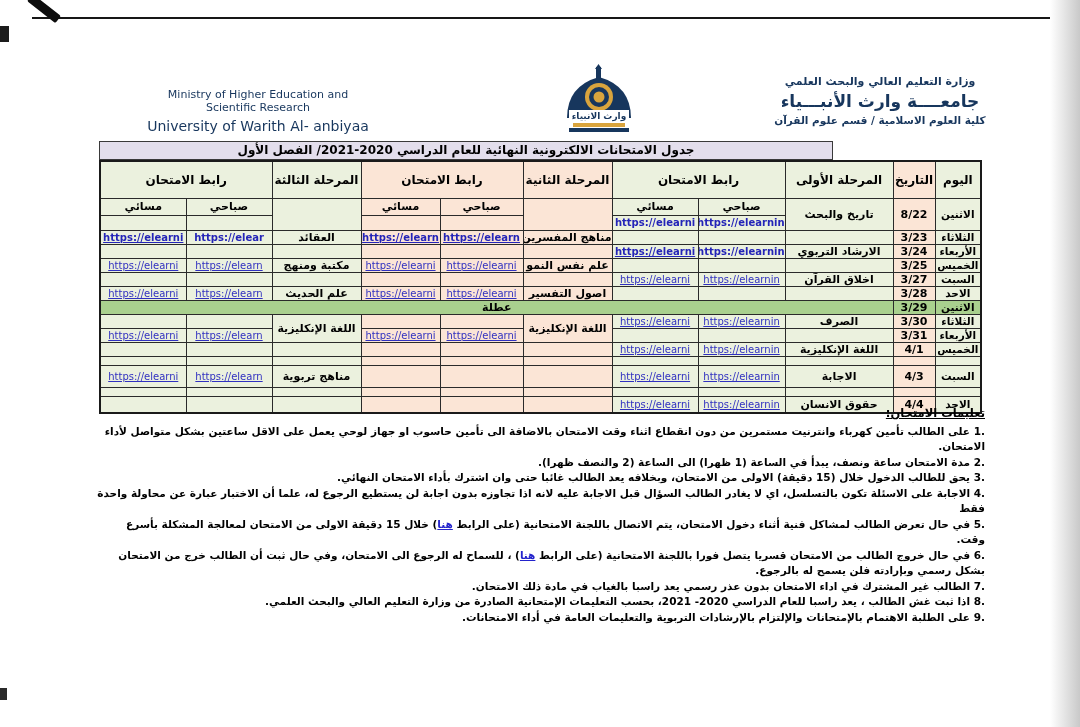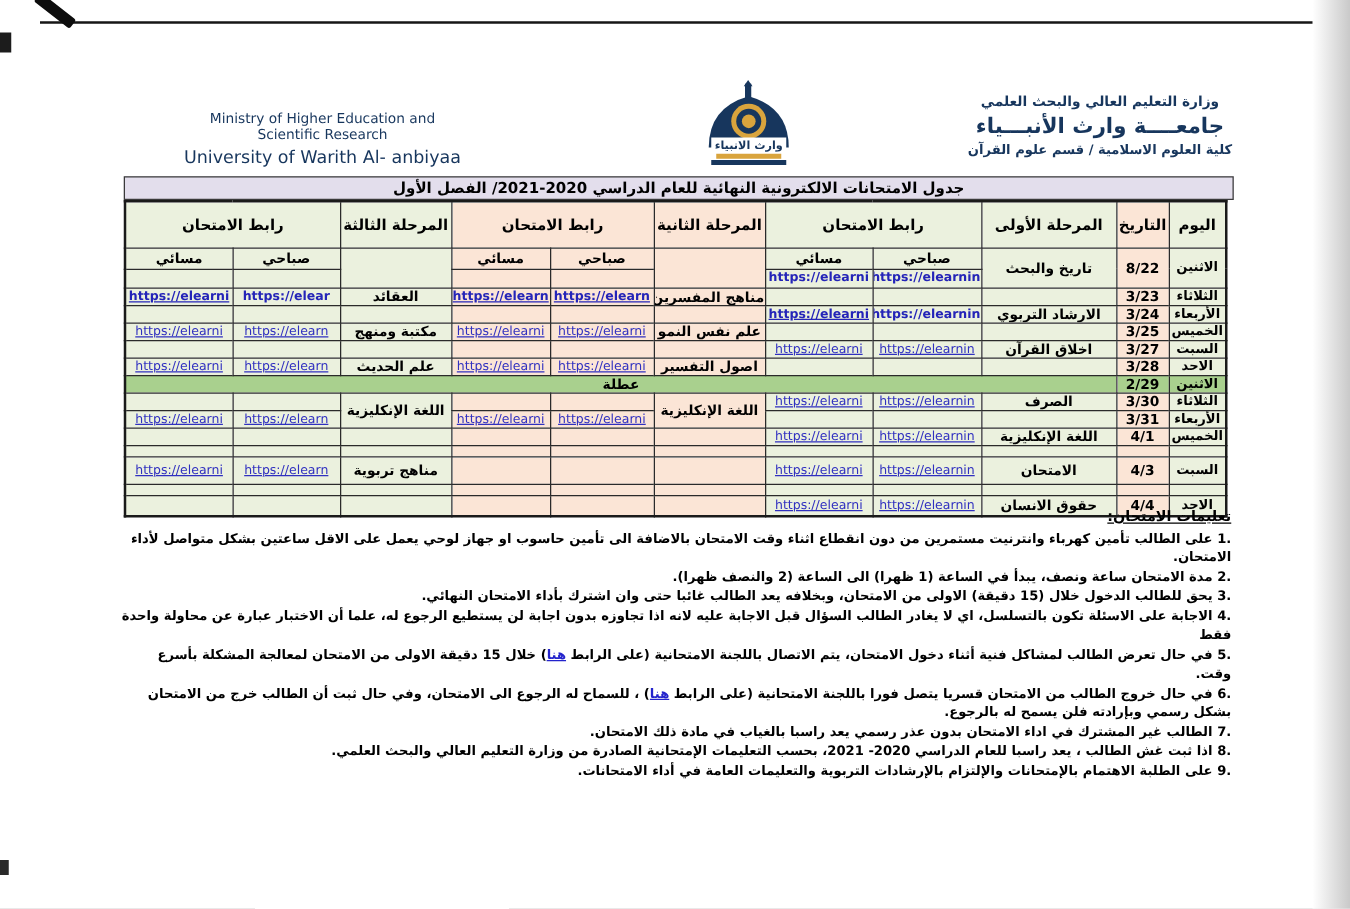--- a/index.html
+++ b/index.html
@@ -17,21 +17,21 @@
   
   .hdr-en{position:absolute;left:138px;top:88px;width:240px;text-align:center;color:#17365d;}
   .hdr-en .l1{font-size:11px;line-height:13px;}
   .hdr-en .l2{font-size:14px;line-height:20px;margin-top:2px;}
   .logo{position:absolute;left:556px;top:64px;width:86px;height:74px;}
   .hdr-ar{position:absolute;left:750px;top:74px;width:260px;text-align:center;color:#17365d;direction:rtl;}
   .hdr-ar .a1{font-size:11px;font-weight:bold;line-height:15px;}
   .hdr-ar .a2{font-size:17px;font-weight:bold;line-height:24px;}
   .hdr-ar .a3{font-size:10.5px;font-weight:bold;line-height:14px;}
   
-  .title-bar{position:absolute;left:99px;top:141px;width:888px;height:19px;background:#e3deec;
+  .title-bar{position:absolute;left:99px;top:141px;width:734px;height:19px;background:#e3deec;
              border:1px solid #3a3a3a;box-sizing:border-box;direction:rtl;text-align:center;
              font-size:12px;font-weight:bold;line-height:17px;}
   
   table.sched{position:absolute;left:99px;top:160px;width:881px;border-collapse:collapse;
               table-layout:fixed;direction:rtl;border:2px solid #1a1a1a;}
   table.sched th,table.sched td{border:1px solid #2a2a2a;padding:0;text-align:center;
               vertical-align:middle;overflow:hidden;white-space:nowrap;}
   table.sched th{font-size:12px;font-weight:bold;margin-top:13px;}
   .g{background:#ebf1de;}
   .p{background:#fbe5d6;}
@@ -205,21 +205,21 @@
           <td class="g"></td>
           <td class="subj p">اصول التفسير</td>
           <td class="p link u"><span dir="ltr">https://elearni</span></td>
           <td class="p link u"><span dir="ltr">https://elearni</span></td>
           <td class="subj g">علم الحديث</td>
           <td class="g link u"><span dir="ltr">https://elearn</span></td>
           <td class="g link u"><span dir="ltr">https://elearni</span></td>
         </tr>
         <tr style="height: 12px;">
           <td class="day hol">الاثنين</td>
-          <td class="date hol">2/29</td>
+          <td class="date hol">3/29</td>
           <td colspan="9" class="hol holcell">عطلة</td>
         </tr>
         <tr style="height: 13px;">
           <td class="day g">الثلاثاء</td>
           <td class="date p">3/30</td>
           <td class="subj g">الصرف</td>
           <td class="g link u"><span dir="ltr">https://elearnin</span></td>
           <td class="g link u"><span dir="ltr">https://elearni</span></td>
           <td rowspan="2" class="subj p">اللغة الإنكليزية</td>
           <td class="p"></td>
@@ -261,21 +261,21 @@
           <td class="subj p"></td>
           <td class="p"></td>
           <td class="p"></td>
           <td class="subj g"></td>
           <td class="g"></td>
           <td class="g"></td>
         </tr>
         <tr style="height: 22px;">
           <td class="day g">السبت</td>
           <td class="date p">4/3</td>
-          <td class="subj g">الامتحان</td>
+          <td class="subj g">الاجابة</td>
           <td class="g link u"><span dir="ltr">https://elearnin</span></td>
           <td class="g link u"><span dir="ltr">https://elearni</span></td>
           <td class="subj p"></td>
           <td class="p"></td>
           <td class="p"></td>
           <td class="subj g">مناهج تربوية</td>
           <td class="g link u"><span dir="ltr">https://elearn</span></td>
           <td class="g link u"><span dir="ltr">https://elearni</span></td>
         </tr>
         <tr style="height: 9px;">

